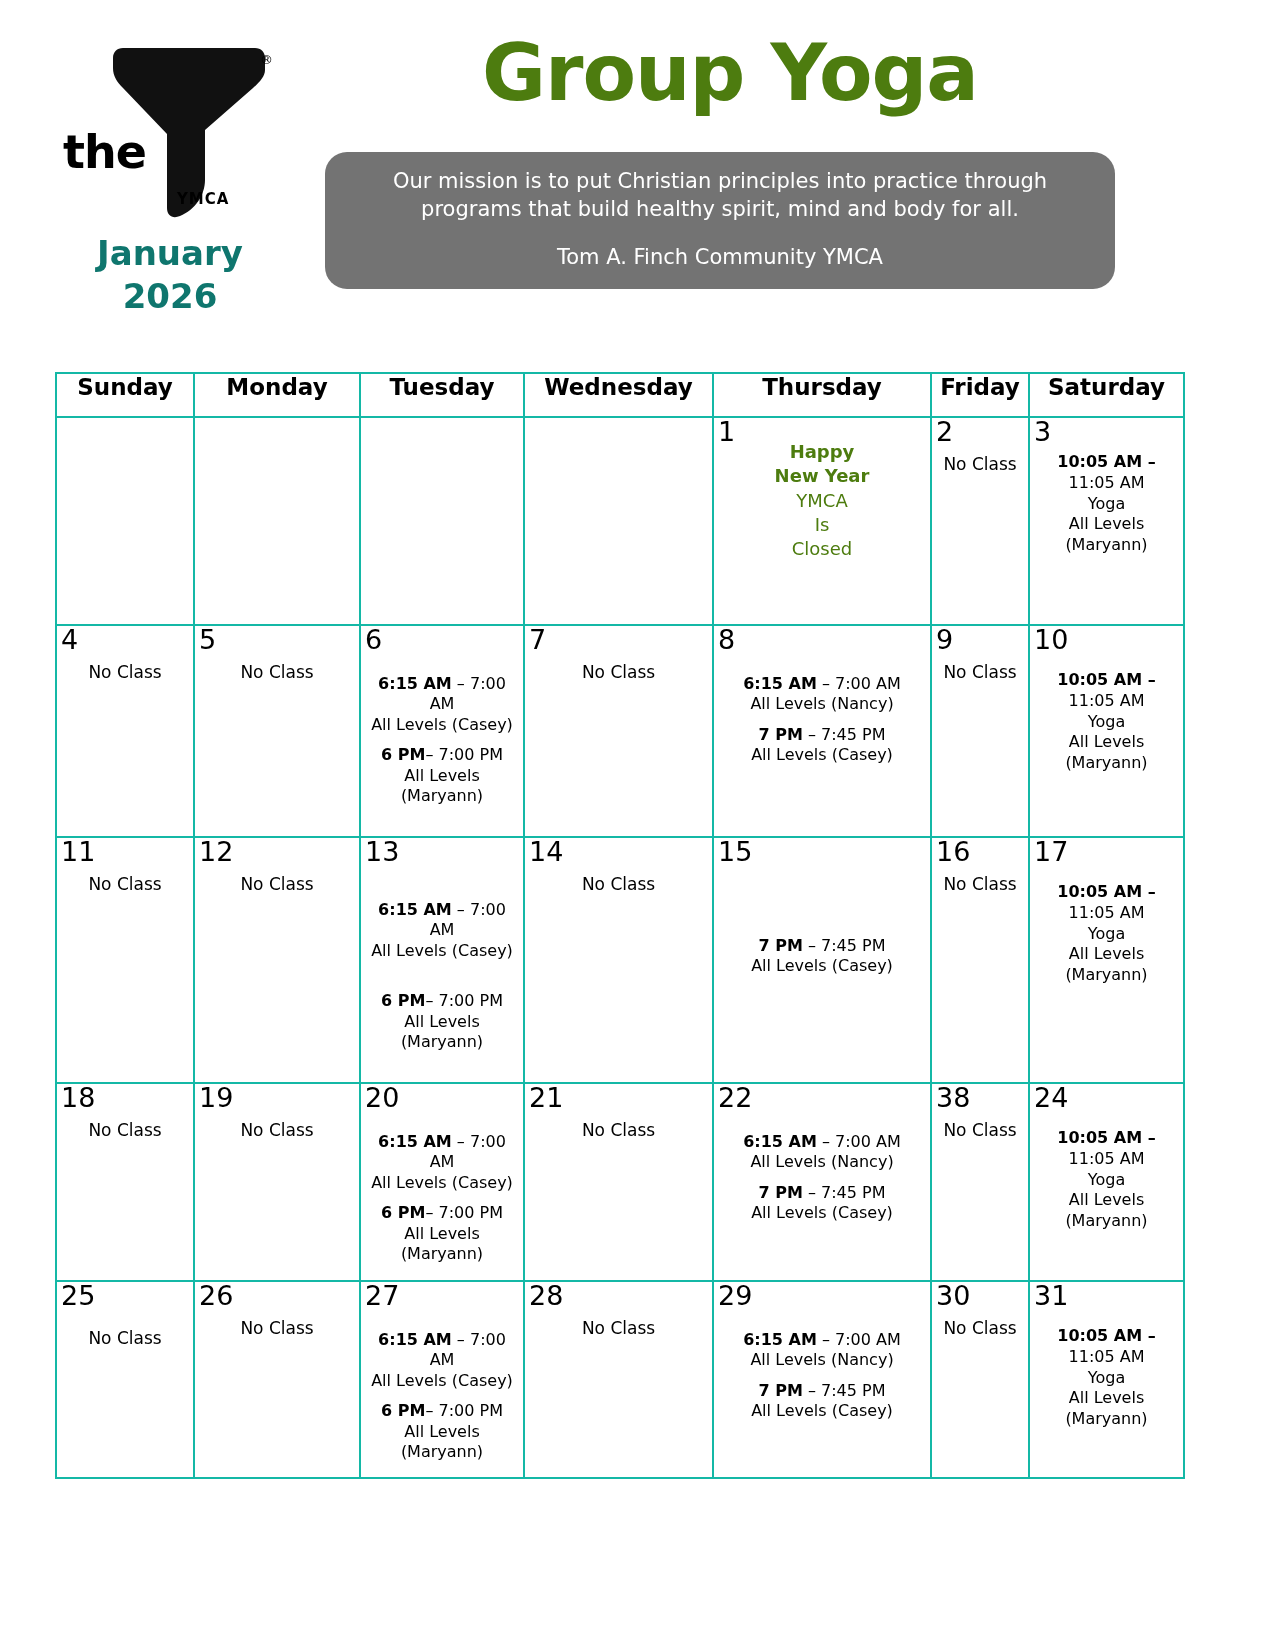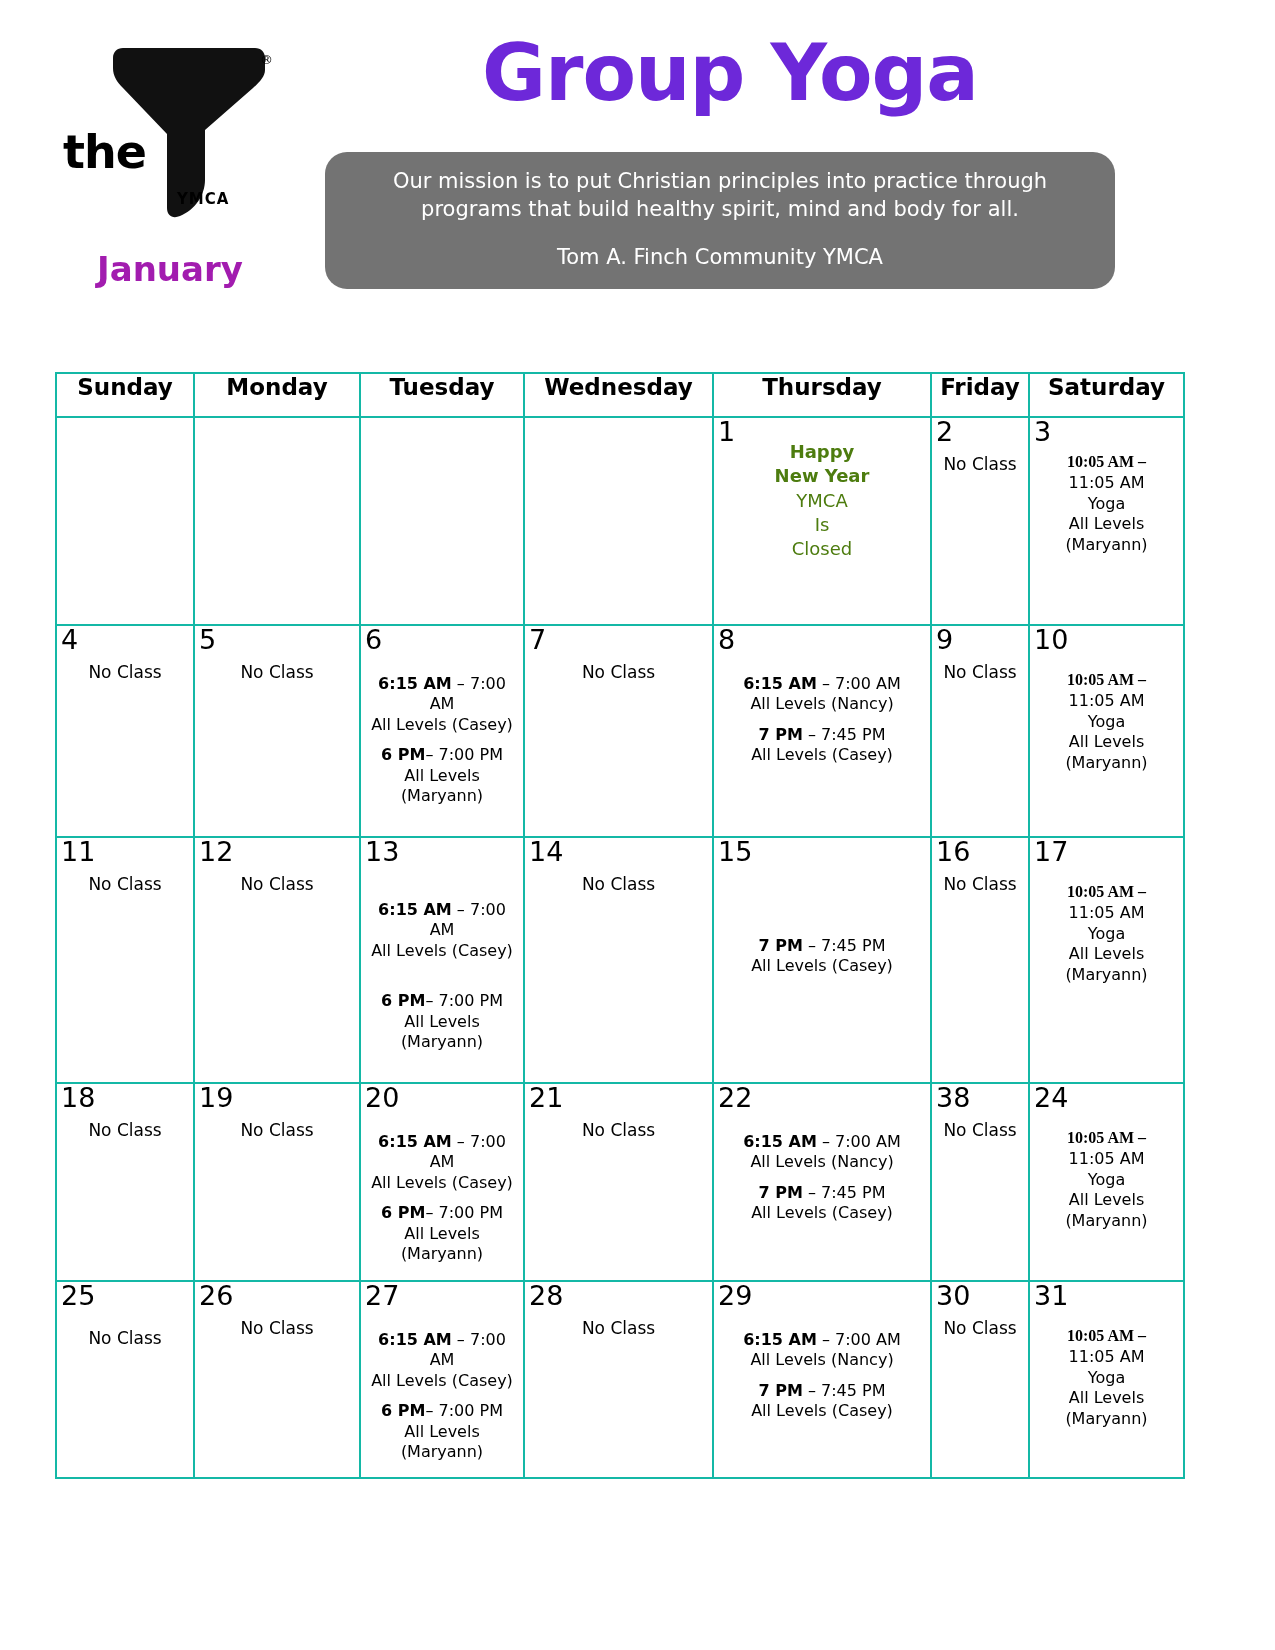--- a/index.html
+++ b/index.html
@@ -59,35 +59,35 @@
     position: absolute;
     left: 205px;
     top: 22px;
     font-size: 13px;
     color: #000;
   }
   .month-label {
     font-size: 34px;
     font-weight: bold;
     line-height: 1.15;
-    margin-top: 20px;
-    color: #a21caf;
+    margin-top: 4px;
+    color: #0f766e;
   }
 
   .title {
     position: absolute;
     left: 330px;
     top: 28px;
     width: 800px;
     text-align: center;
     font-size: 78px;
     font-weight: bold;
     font-family: "DejaVu Sans", sans-serif;
     letter-spacing: -1px;
-    color: #6d28d9;
+    color: #4d7c0f;
   }
 
   .mission-box {
     position: absolute;
     left: 325px;
     top: 152px;
     width: 790px;
     background: #737373;
     color: #ffffff;
     border-radius: 22px;
@@ -164,21 +164,21 @@
     padding-top: 22px;
   }
   .holiday .reg { font-weight: normal; }
 
   .entry { margin-bottom: 10px; }
   .entry .time { font-weight: bold; font-size: 16px; }
   .entry .time .dash { font-weight: normal; }
   .entry .lvl { font-size: 16px; }
 
   .sat-entry { line-height: 1.3; font-size: 16px; }
-  .sat-entry .time { font-weight: bold; font-family: Liberation Serif, serif; }
+  .sat-entry .time { font-weight: bold; }
 
   
   tr.week1 .daycell { height: 208px; }
   tr.week2 .daycell { height: 212px; }
   tr.week3 .daycell { height: 246px; }
   tr.week4 .daycell { height: 198px; }
   tr.week5 .daycell { height: 168px; }
 </style>
 </head>
 <body>
@@ -190,20 +190,21 @@
     <div class="logo-block">
       <div class="ymca-logo">
         <svg width="230" height="200" viewBox="0 0 230 200" aria-hidden="true">
           <path d="M80 18 L175 18 L200 18 C206 18 210 22 210 28 L210 40 C210 46 205 52 198 58 L150 100 L150 150 C150 165 140 180 125 186 C118 189 112 186 112 178 L112 104 L68 58 C62 52 58 46 58 38 L58 28 C58 22 62 18 68 18 Z" fill="#111111"></path>
         </svg>
         <div class="logo-the">the</div>
         <div class="logo-ymca-text">YMCA</div>
         <div class="logo-reg">®</div>
       </div>
       <div class="month-label">January</div>
+      <div class="month-label">2026</div>
     </div>
 
     <div class="title">Group Yoga</div>
 
     <div class="mission-box">
       <div class="mission-text">Our mission is to put Christian principles into practice through programs that build healthy spirit, mind and body for all.</div>
       <div class="mission-branch">Tom A. Finch Community YMCA</div>
     </div>
   </div>
 

